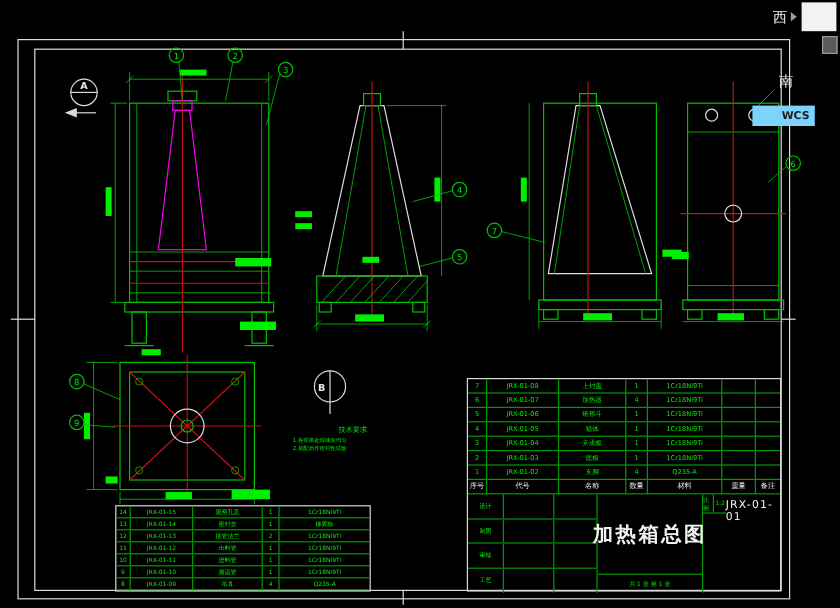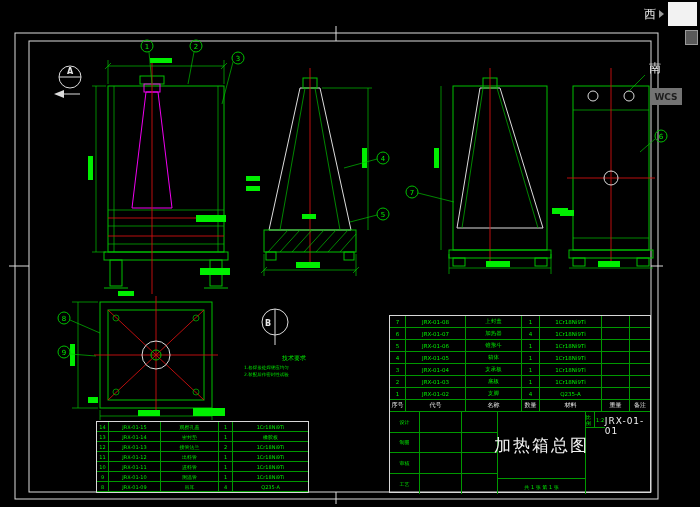--- a/index.html
+++ b/index.html
@@ -16,36 +16,36 @@
   .blob{fill:#00ef00;stroke:none;}
   .bt{fill:#00f000;font-size:7px;text-anchor:middle;}
   .st{fill:#e8e8e8;font-size:8px;text-anchor:middle;font-weight:bold;}
 
   
   .west{position:absolute;left:644px;top:6px;color:#e8e8e8;font-size:12px;}
   .west-arrow{position:absolute;left:659px;top:10px;width:0;height:0;border-left:5px solid #9a9a9a;border-top:4px solid transparent;border-bottom:4px solid transparent;}
   .cube-face{position:absolute;left:668px;top:2px;width:29px;height:24px;background:#f2f2f2;}
   .cube-edge{position:absolute;left:685px;top:30px;width:11px;height:13px;background:#5a5a5a;border:1px solid #9a9a9a;}
   .south{position:absolute;left:649px;top:60px;color:#e8e8e8;font-size:12px;}
-  .wcs{position:absolute;left:650px;top:88px;width:32px;height:17px;background:#737373;color:#1d1d1d;font-size:9px;font-weight:bold;display:flex;align-items:center;justify-content:center;}
+  .wcs{position:absolute;left:627px;top:88px;width:32px;height:17px;background:#7dd3fc;color:#1d1d1d;font-size:9px;font-weight:bold;display:flex;align-items:center;justify-content:center;padding-left:20px;}
 
   
   .right-block{position:absolute;left:389px;top:315px;width:262px;height:178px;border:1px solid #d8d8d8;box-sizing:border-box;color:#00f000;}
   .brow{display:grid;grid-template-columns:16px 60px 56px 18px 62px 28px 1fr;height:12px;font-size:5.5px;}
   .brow .cell{border-right:1px solid #009800;border-bottom:1px solid #009800;display:flex;align-items:center;justify-content:center;overflow:hidden;white-space:nowrap;}
   .brow .cell:last-child{border-right:none;}
   .bhead .cell{color:#e8e8e8;font-size:6px;}
   .tblock{display:grid;grid-template-columns:108px 88px 64px;height:82px;}
   .tb-left{border-right:1px solid #009800;display:grid;grid-template-rows:repeat(4,1fr);}
   .sign-row{display:grid;grid-template-columns:30px 42px 1fr;border-bottom:1px solid #009800;font-size:5px;}
   .sign-row:last-child{border-bottom:none;}
   .sign-row span{border-right:1px solid #009800;display:flex;align-items:center;justify-content:center;overflow:hidden;}
   .sign-row span:last-child{border-right:none;}
   .tb-mid{border-right:1px solid #009800;display:flex;flex-direction:column;}
-  .tb-title{flex:1;display:flex;align-items:center;justify-content:center;color:#f2f2f2;font-size:17px;font-weight:normal;letter-spacing:2px;white-space:nowrap;}
+  .tb-title{flex:1;display:flex;align-items:center;justify-content:center;color:#f2f2f2;font-size:17px;font-weight:bold;letter-spacing:2px;white-space:nowrap;}
   .tb-sheet{height:15px;border-top:1px solid #009800;font-size:5px;color:#00f000;display:flex;align-items:center;justify-content:center;}
   .tb-right{display:flex;flex-direction:row;}
   .tb-scale{height:15px;display:grid;grid-template-columns:1fr 1fr;border-bottom:1px solid #009800;font-size:5px;}
   .tb-scale span{display:flex;align-items:center;justify-content:center;}
   .tb-scale span:first-child{border-right:1px solid #009800;}
   .tb-gap{flex:1;border-bottom:1px solid #009800;}
   .tb-no{height:28px;display:flex;align-items:center;justify-content:center;color:#f2f2f2;font-size:9px;letter-spacing:1px;}
 
   
   .left-block{position:absolute;left:96px;top:421px;width:213px;border:1px solid #d8d8d8;box-sizing:border-box;color:#00f000;}

